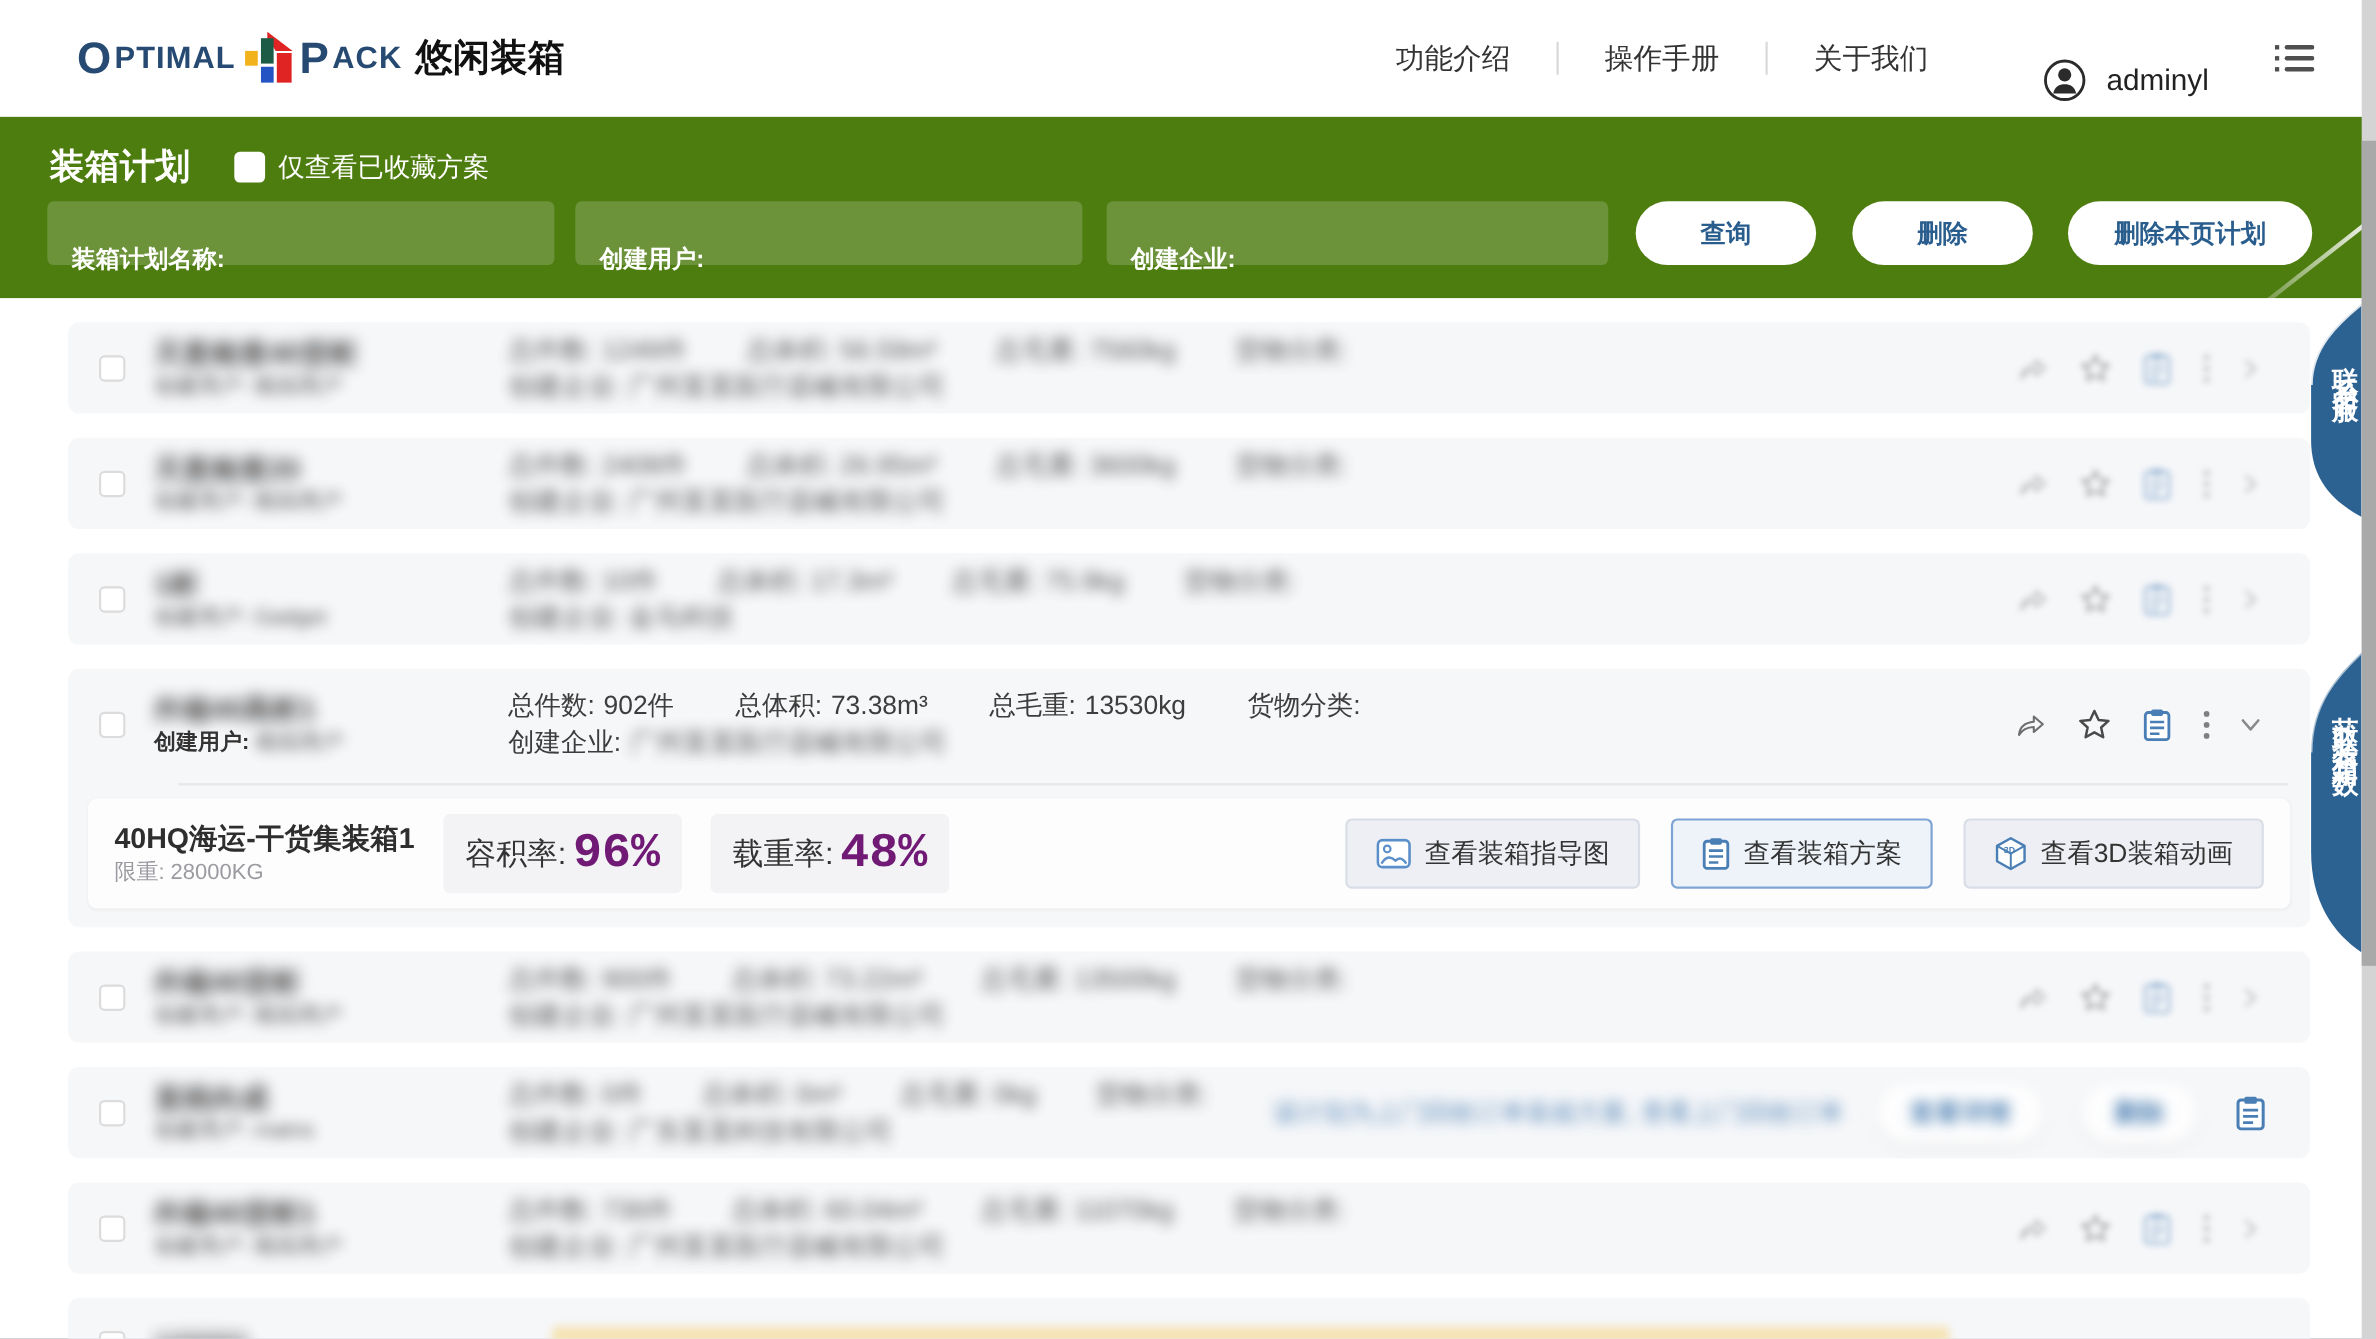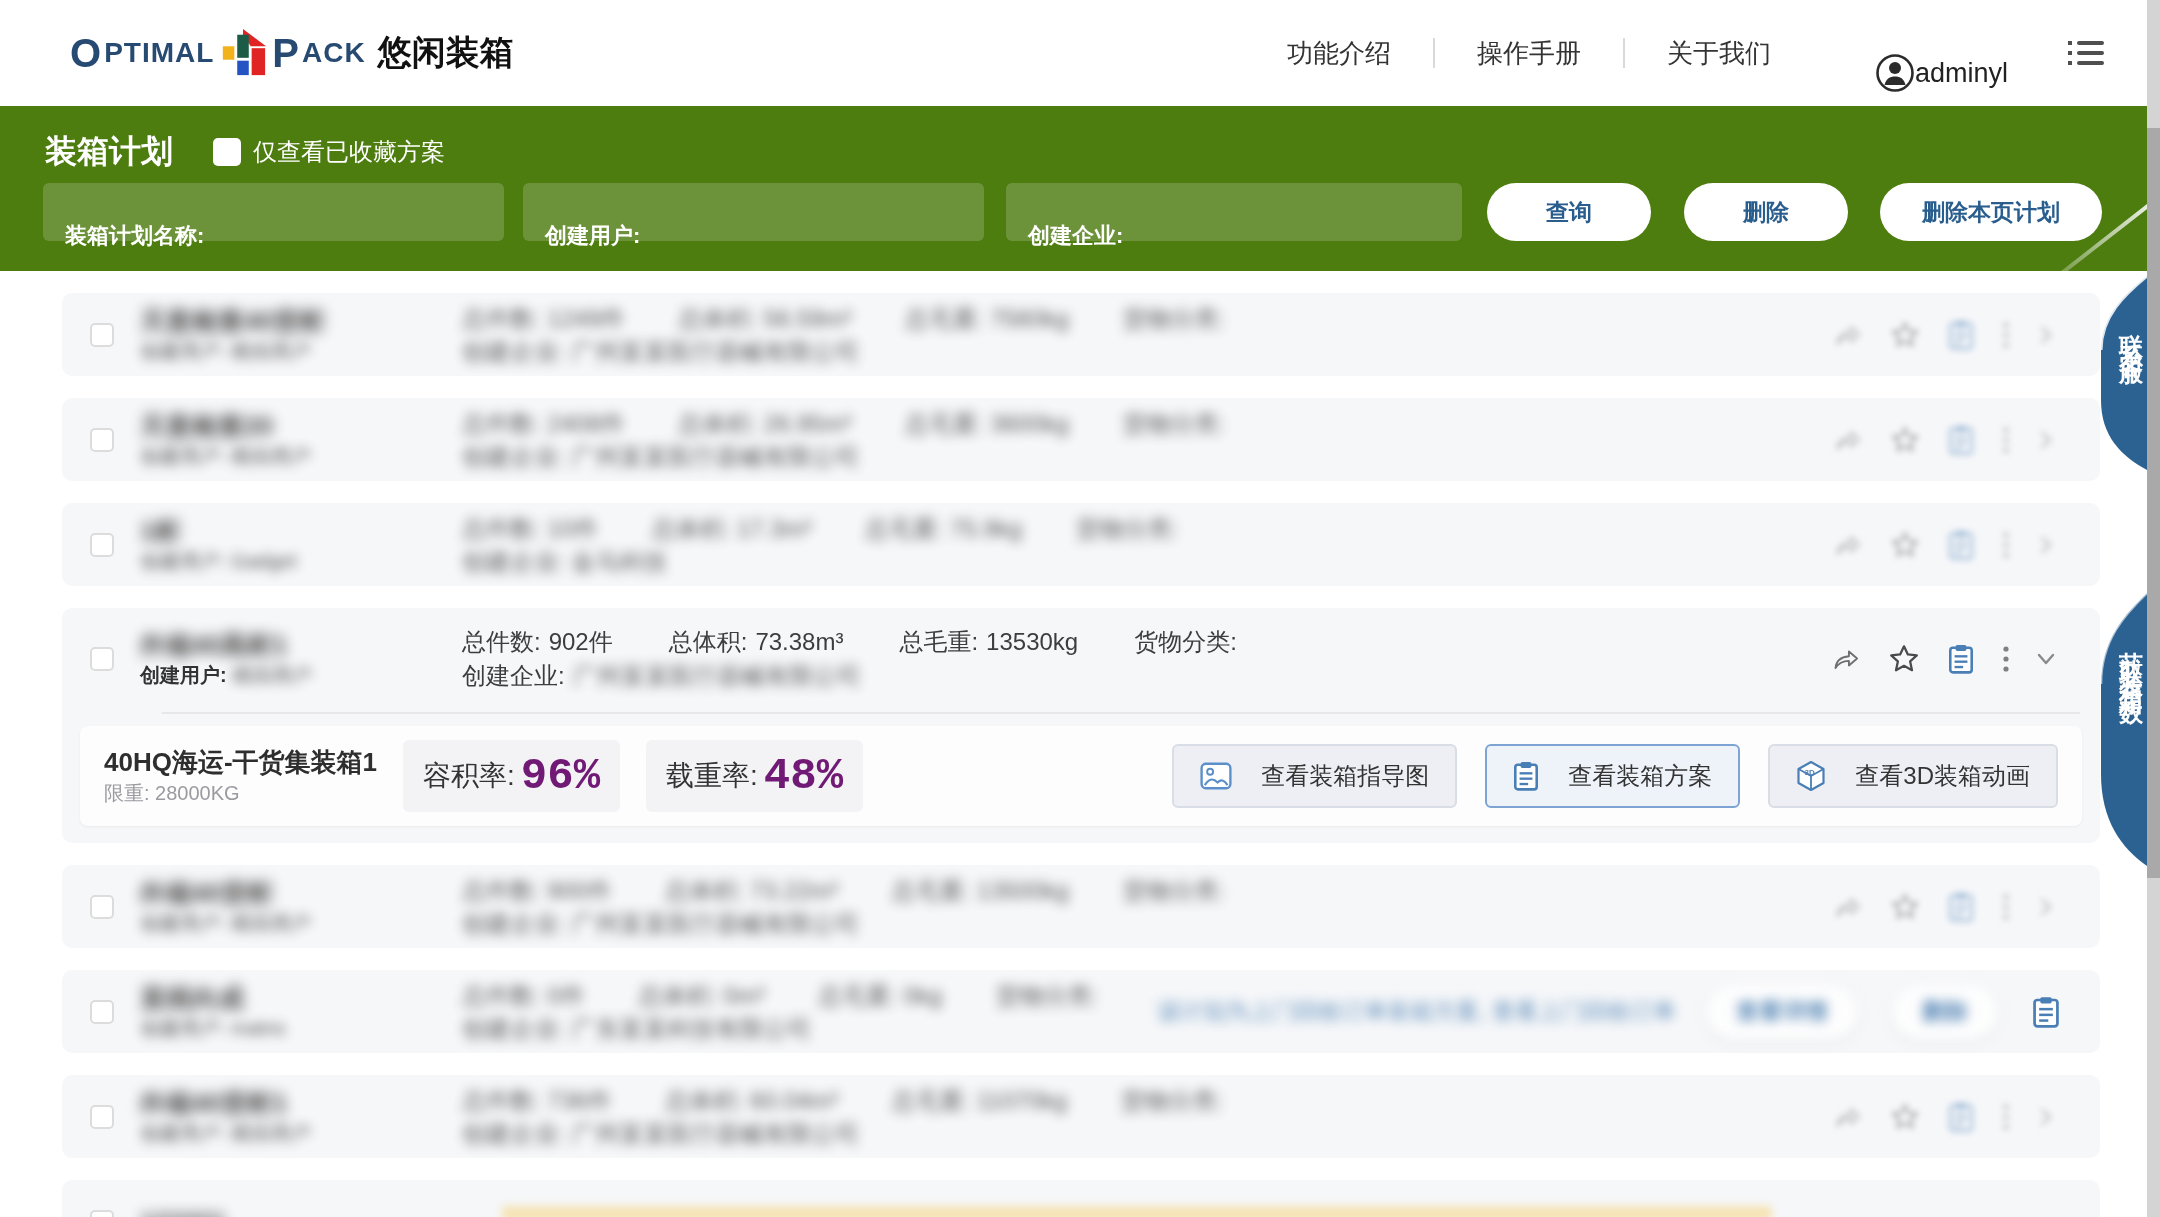--- a/index.html
+++ b/index.html
@@ -12,21 +12,21 @@
   .logo { display:flex; align-items:center; gap:2px; }
   .logo .lw { color:#274a72; font-weight:bold; letter-spacing:1px; }
   .logo .big { font-size:40px; }
   .logo .small { font-size:28px; }
   .logo-ic { margin:0 2px; }
   .logo .cn { font-size:34px; color:#111; font-weight:bold; margin-left:10px; }
   .nav { display:flex; align-items:center; margin-left:auto; }
   .nav-item { font-size:26px; color:#333; padding:0 42px; cursor:pointer; }
   .nav-sep { width:2px; height:30px; background:#d9d9d9; }
   .create-btn { margin-left:70px; height:52px; border:2px solid #4d88c5; border-radius:27px; color:#3d7cba; font-size:25px; display:flex; align-items:center; padding:0 32px; background:#fff; white-space:pre; }
-  .user { display:flex; align-items:center; gap:0; margin-left:62px;margin-top:40px; }
+  .user { display:flex; align-items:center; gap:18px; margin-left:62px;margin-top:40px; }
   .user .uname { font-size:27px; color:#222; }
   .list-ic { margin-left:60px; }
 
   
   .banner { position:absolute; left:0; top:106px; width:2160px; height:165px; background:#4d7c0f; }
   .banner-title-row { position:absolute; left:45px; top:24px; display:flex; align-items:center; }
   .banner-title { font-size:32px; font-weight:bold; color:#fff; }
   .fav-cb { width:28px; height:28px; background:#fff; border-radius:5px; margin-left:40px; }
   .fav-label { font-size:24px; color:#fff; margin-left:12px; }
   .f-input { position:absolute; top:77px; height:58px; background:rgba(255,255,255,0.18); border-radius:6px; display:flex; align-items:center; padding-left:22px; cursor:text; }
@@ -60,21 +60,21 @@
   .exp-stats .line { display:flex; align-items:baseline; font-size:24px; color:#3d3d3d; line-height:34px; }
   .exp-stats .pair { margin-right:56px; display:flex; align-items:flex-start; gap:8px; }
   .exp-divider { margin:8px 20px 0 100px; height:2px; background:#e7e7ea; }
   .exp-panel { position:absolute; left:18px; right:18px; top:118px; height:100px; background:#fdfdfe; border-radius:8px; box-shadow:0 1px 3px rgba(0,0,0,.05); display:flex; align-items:center; padding:0 24px; }
   .cont-name { font-size:26px; font-weight:bold; color:#2e2e2e; line-height:34px; }
   .cont-limit { font-size:20px; color:#9a9aa0; line-height:28px; }
   .badge { background:#f3f3f6; border-radius:6px; height:72px; display:flex; align-items:center; padding:0 20px; margin-left:26px; gap:6px; }
   .badge .bl { font-size:28px; font-weight:normal; color:#333; }
   .badge .bv { font-size:44px; font-weight:bold; color:#701a75;font-family:Liberation Mono, monospace; }
   .exp-actions { margin-left:auto; display:flex; gap:28px; }
-  .a-btn { height:64px; border-radius:6px; background:#edeff4; border:2px solid #d9dde5; display:flex; align-items:center; gap:29px; padding:16px 26px; font-size:24px; color:#333; cursor:pointer; }
+  .a-btn { height:64px; border-radius:6px; background:#edeff4; border:2px solid #d9dde5; display:flex; align-items:center; gap:12px; padding:16px 26px; font-size:24px; color:#333; cursor:pointer; }
   .a-btn.active { border-color:#7da4d4; background:#eef2f9; }
 
   
   .r6-link { font-size:23px; color:#3f76ad; margin-right:30px; }
   .pill-btn { height:56px; background:#fff; border-radius:28px; box-shadow:0 2px 8px rgba(0,0,0,.12); display:flex; align-items:center; justify-content:center; font-size:23px; font-weight:bold; color:#3f76ad; margin-right:34px; padding:0 30px; cursor:pointer; }
   .r6-clip { margin-right:40px; }
 
   
   .warn-strip { position:absolute; left:440px; top:26px; width:1270px; height:16px; background:#f5e3b4; border-radius:4px; filter:blur(4px); }
 

